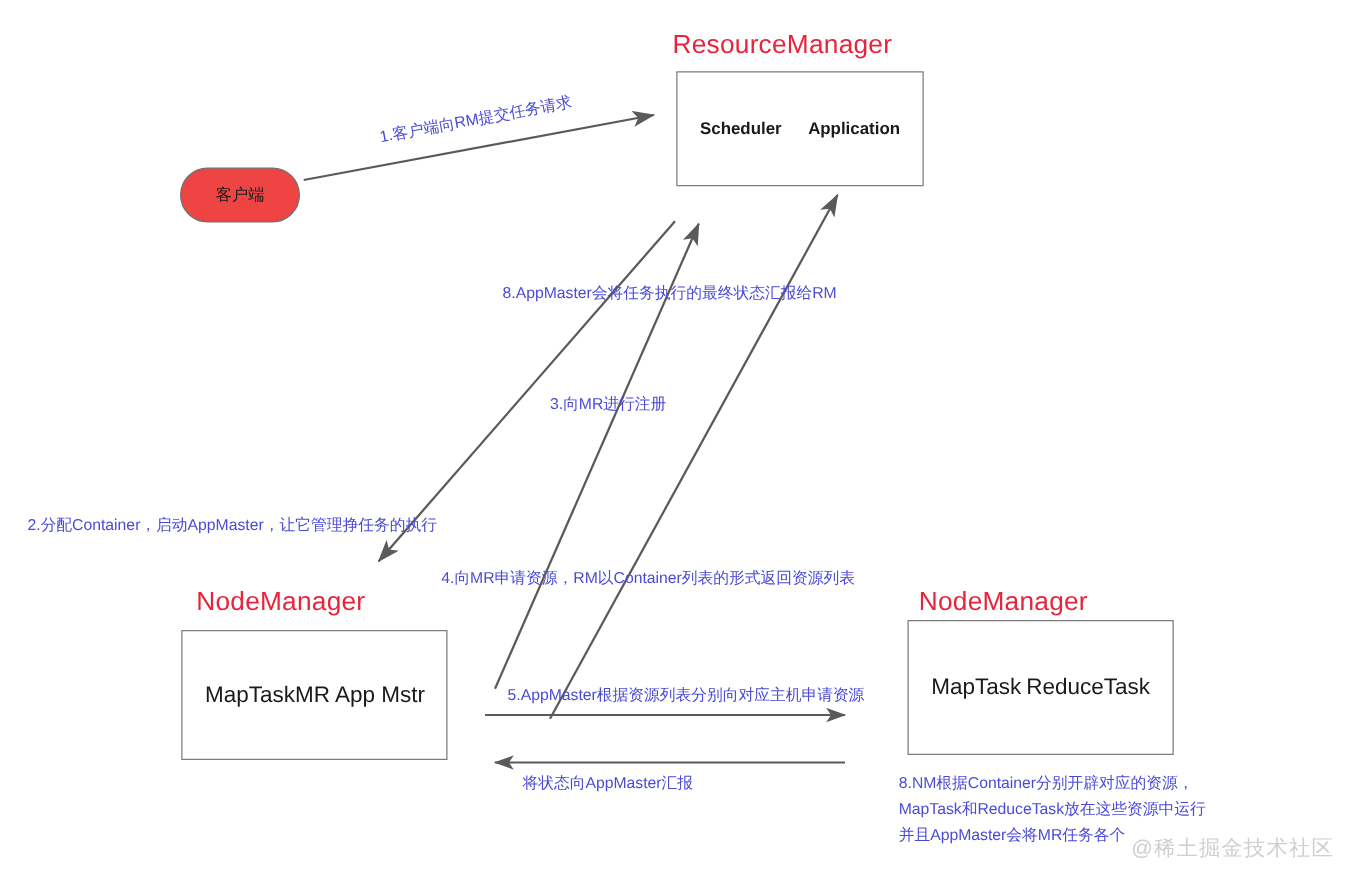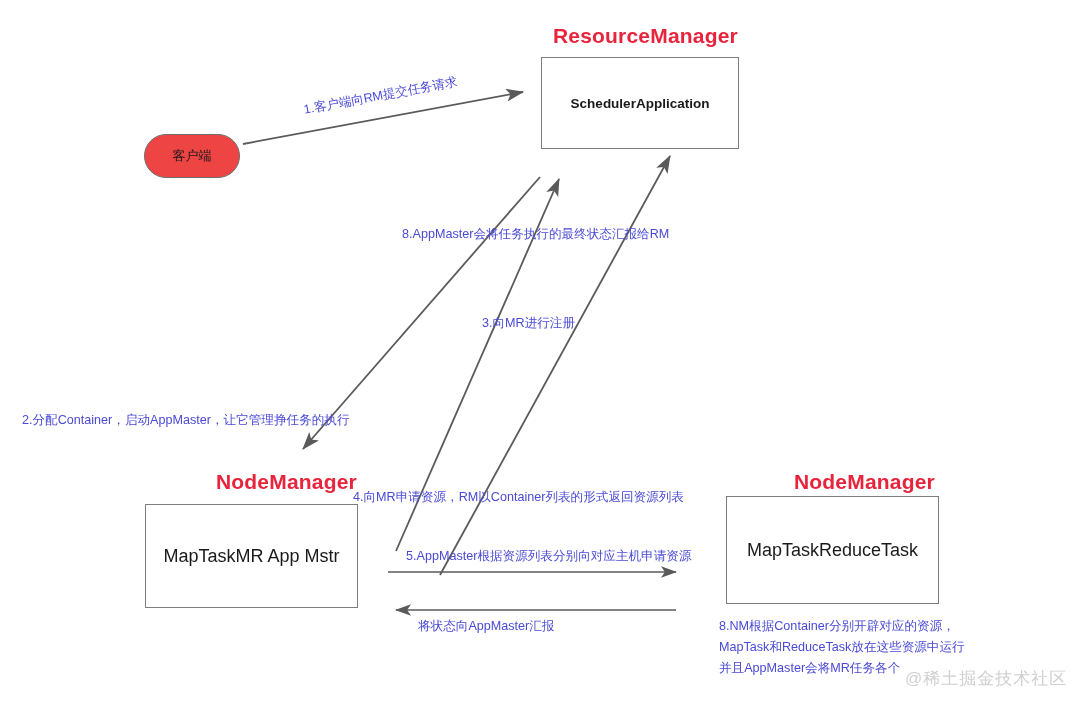--- a/index.html
+++ b/index.html
@@ -24,40 +24,40 @@
     top: 0;
     width: 1086px;
     height: 705px;
     pointer-events: none;
   }
 
   
   .node-title {
     position: absolute;
     color: #e8243c;
-    font-weight: bold;
+    font-weight: normal;
     font-size: 21px;
     letter-spacing: 0.2px;
     white-space: nowrap;
-    text-align: right;
+    text-align: left;
   }
   .box {
     position: absolute;
     border: 1.6px solid #7d7d7d;
     background: #ffffff;
     box-sizing: border-box;
   }
   .box-inner {
     position: absolute;
     left: 0;
     right: 0;
     top: 50%;
     transform: translateY(-50%);
     display: flex;
-    justify-content: center;
+    justify-content: space-between;
     align-items: center;
     padding: 0 18px;
     box-sizing: border-box;
   }
   .box-item {
     color: #1a1a1a;
     font-size: 18px;
     white-space: nowrap;
   }
   .box-item.bold {
@@ -161,25 +161,25 @@
     <div class="box-inner">
       <span class="box-item">MapTask</span>
       <span class="box-item">ReduceTask</span>
     </div>
   </div>
 
   <div class="lbl rot" style="left:302px; top:100px; transform: rotate(-10.5deg);">1.客户端向RM提交任务请求</div>
 
   <div class="lbl" style="left:402px; top:224px;">8.AppMaster会将任务执行的最终状态汇报给RM</div>
 
-  <div class="lbl" style="left:440px; top:313px;margin-left:42px;">3.向MR进行注册</div>
+  <div class="lbl" style="left:440px; top:313px;">3.向MR进行注册</div>
 
   <div class="lbl" style="left:22px; top:410px;">2.分配Container，启动AppMaster，让它管理挣任务的执行</div>
 
-  <div class="lbl" style="left:353px; top:487px;">4.向MR申请资源，RM以Container列表的形式返回资源列表</div>
+  <div class="lbl" style="left:353px; top:452px;">4.向MR申请资源，RM以Container列表的形式返回资源列表</div>
 
   <div class="lbl" style="left:406px; top:546px;">5.AppMaster根据资源列表分别向对应主机申请资源</div>
 
   <div class="lbl-multi" style="left:418px; top:616px;">
     <div>将状态向AppMaster汇报</div>
   </div>
 
   <div class="lbl-multi" style="left:719px; top:616px;">
     <div>8.NM根据Container分别开辟对应的资源，</div>
     <div>MapTask和ReduceTask放在这些资源中运行</div>

